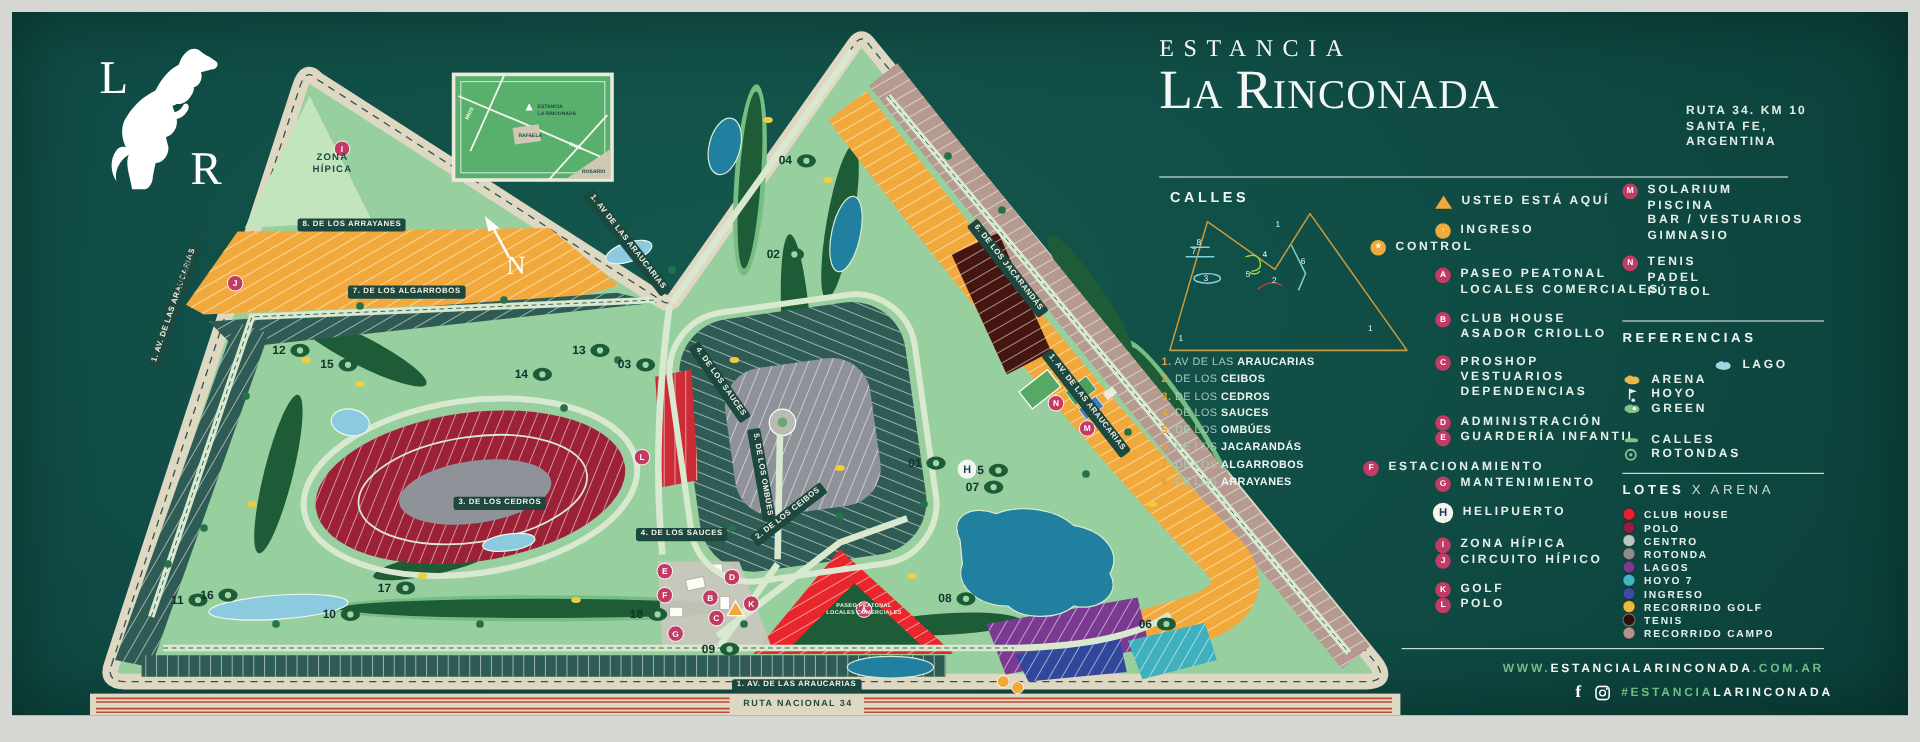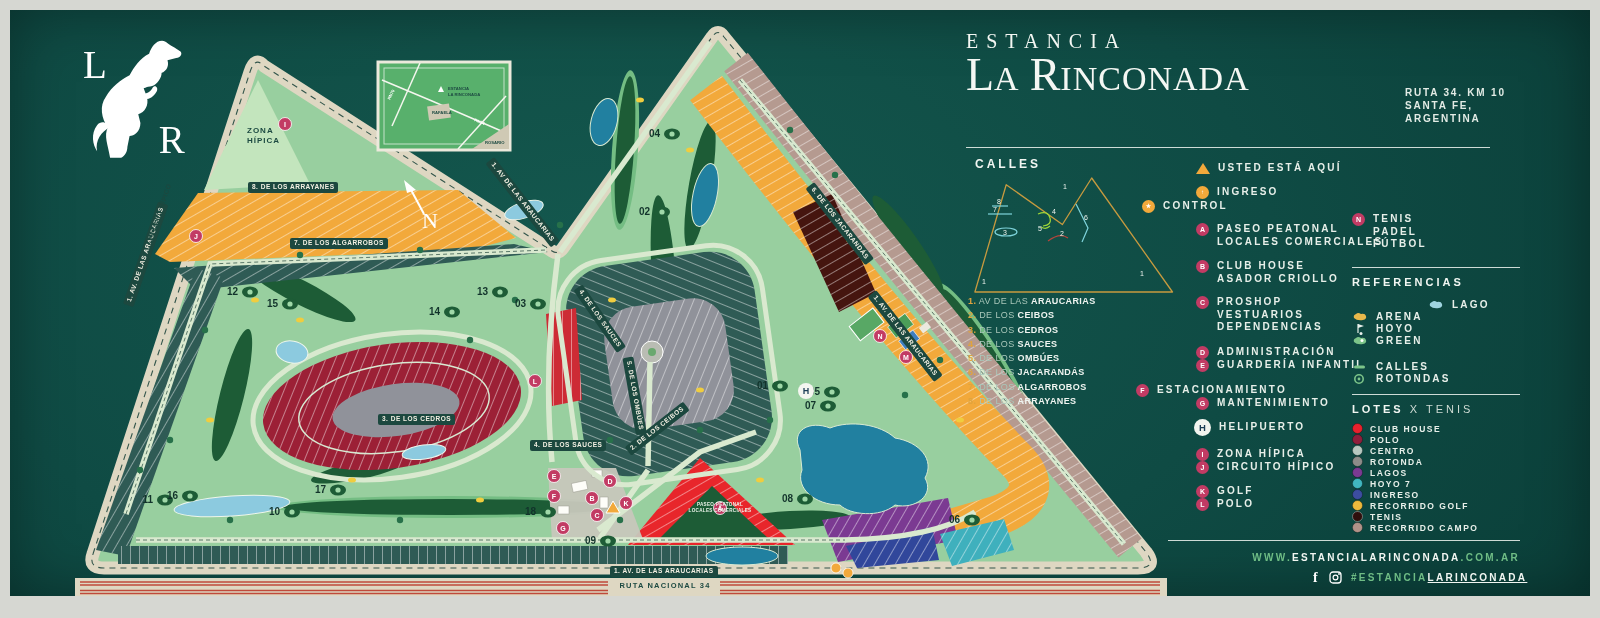--- a/index.html
+++ b/index.html
@@ -9,21 +9,21 @@
           background:radial-gradient(ellipse 1200px 700px at 38% 42%, #14584e 0%, #0f4b44 55%, #0a3e38 100%);
           box-shadow:inset 0 0 60px rgba(0,0,0,.35);}
   #mapsvg{position:absolute;left:0;top:0;width:1580px;height:586px;}
   .abs{position:absolute;}
   
   .badge{position:absolute;background:#1c483f;color:#f3f0e3;font-weight:bold;font-size:6.5px;
          line-height:1.35;letter-spacing:.5px;padding:1px 4px;border-radius:2px;white-space:nowrap;
          transform-origin:left center;}
   .badge.plain{background:transparent;color:#1c483f;}
   .zona{position:absolute;color:#1d4a42;font-weight:bold;font-size:8px;line-height:1.25;
-        letter-spacing:1px;text-align:left;width:60px;}
+        letter-spacing:1px;text-align:center;width:60px;}
   .paseo{position:absolute;color:#eaf3e9;font-weight:bold;font-size:4.6px;line-height:1.4;
          letter-spacing:.3px;text-align:center;width:96px;}
   .ruta-label{position:absolute;color:#1d4a42;font-weight:bold;font-size:7.5px;letter-spacing:1.2px;
               text-align:center;width:110px;}
   
   .eyebrow{font-family:"Liberation Serif",serif;font-size:20px;letter-spacing:8px;color:#f4f7f3;}
   .brandname{font-family:"Liberation Serif",serif;color:#f4f7f3;margin-top:2px;white-space:nowrap;}
   .brandname .big{font-size:46px;line-height:40px;}
   .brandname .sc{font-size:34px;letter-spacing:1px;}
   .brandname .gap{display:inline-block;width:10px;}
@@ -43,21 +43,21 @@
   .dot-letter.bigwhite{width:17px;height:17px;background:#f2f4ef;color:#1c3e56;font-size:9.5px;line-height:17px;}
   .tri{width:0;height:0;border-left:7px solid transparent;border-right:7px solid transparent;
        border-bottom:11px solid #f2a93b;margin-top:1px;}
   .ref-row{position:absolute;display:flex;align-items:center;gap:8px;}
   .lote-row{position:absolute;display:flex;align-items:center;gap:7px;font-size:8.5px;font-weight:bold;
             letter-spacing:1.5px;color:#e7efe9;white-space:nowrap;}
   .url{position:absolute;text-align:right;font-size:10px;font-weight:bold;letter-spacing:2.3px;white-space:nowrap;}
   .url .grn{color:#6fbd85;text-align:right;} .url .wht{color:#f2f6f2;}
   .social{position:absolute;display:flex;align-items:center;gap:9px;font-size:10px;font-weight:bold;
           letter-spacing:2.3px;white-space:nowrap;}
-  .social .grn{color:#6fbd85;text-align:right;} .social .wht{color:#f2f6f2;text-decoration:underline;}
+  .social .grn{color:#6fbd85;text-align:right;} .social .wht{color:#f2f6f2;}
   .fb{color:#fff;font-weight:bold;font-size:14px;line-height:12px;font-family:"Liberation Serif",serif;}
 </style>
 </head>
 <body>
 
 <div id="stage">
 <div id="poster">
 
   <svg id="mapsvg" viewBox="10 10 1580 586">
     <defs>
@@ -614,20 +614,29 @@
     </div>
     <div class="leg" style="left:1186px;top:475px">
       <div class="dot-letter">K</div>
       <div class="leg-text">GOLF</div>
     </div>
     <div class="leg" style="left:1186px;top:488px">
       <div class="dot-letter">L</div>
       <div class="leg-text">POLO</div>
     </div>
 
+    <div class="leg" style="left:1342px;top:143px">
+      <div class="dot-letter">M</div>
+      <div class="leg-text">
+            <div>SOLARIUM</div>
+            <div>PISCINA</div>
+            <div>BAR / VESTUARIOS</div>
+            <div>GIMNASIO</div>
+          </div>
+    </div>
     <div class="leg" style="left:1342px;top:203px">
       <div class="dot-letter">N</div>
       <div class="leg-text">
             <div>TENIS</div>
             <div>PADEL</div>
             <div>FÚTBOL</div>
           </div>
     </div>
     <div class="hr" style="left:1342px;top:257px;width:168px"></div>
     <div class="abs sec-title" style="left:1342px;top:266px;font-size:11px">REFERENCIAS</div>
@@ -668,21 +677,21 @@
     <div class="ref-row" style="left:1342px;top:363px">
       <svg width="16" height="12">
         <circle cx="7" cy="6" r="4.2" fill="none" stroke="#7cc489" stroke-width="1.6"></circle>
             <circle cx="7" cy="6" r="1.4" fill="#7cc489"></circle>
       </svg>
       <div class="leg-text">ROTONDAS</div>
     </div>
 
     <div class="hr" style="left:1342px;top:384px;width:168px"></div>
     <div class="abs sec-title" style="left:1342px;top:393px;font-size:11px">
-      <span>LOTES</span> <span class="lite">X TENIS</span>
+      <span>LOTES</span> <span class="lite">X ARENA</span>
     </div>
 
     <div class="lote-row" style="left:1342px;top:413px">
       <svg width="11" height="11">
             <circle cx="5.5" cy="5.5" r="5" stroke="rgba(0,0,0,.3)" fill="#e8212d"></circle>
           </svg>
       <span>CLUB HOUSE</span>
     </div>
     <div class="lote-row" style="left:1342px;top:424px">
       <svg width="11" height="11">

